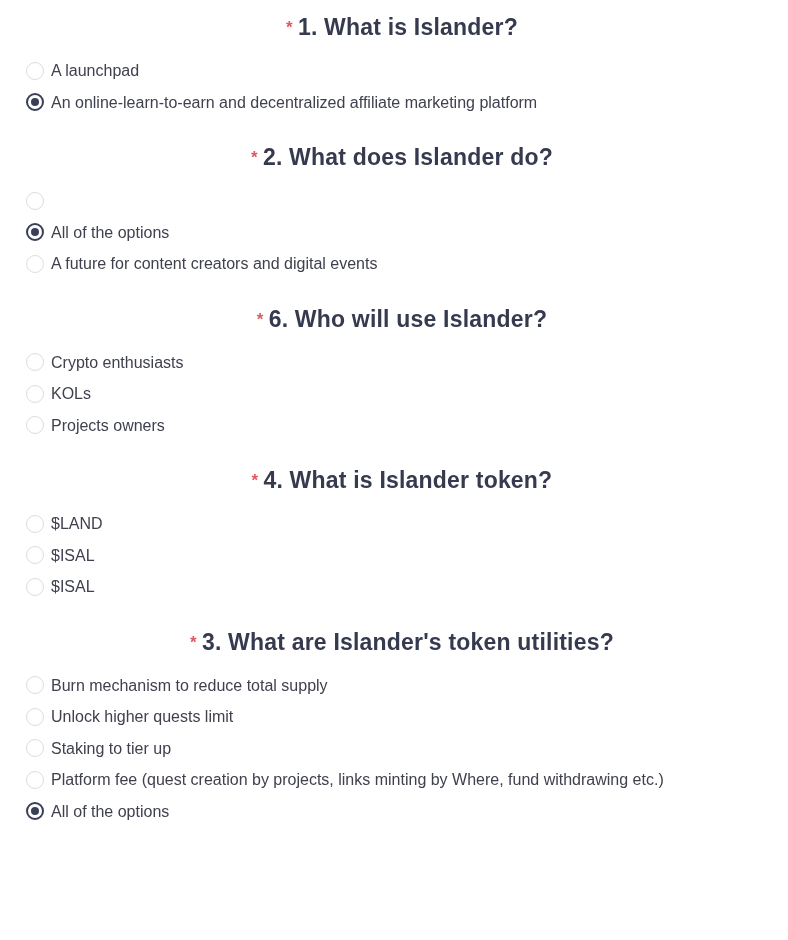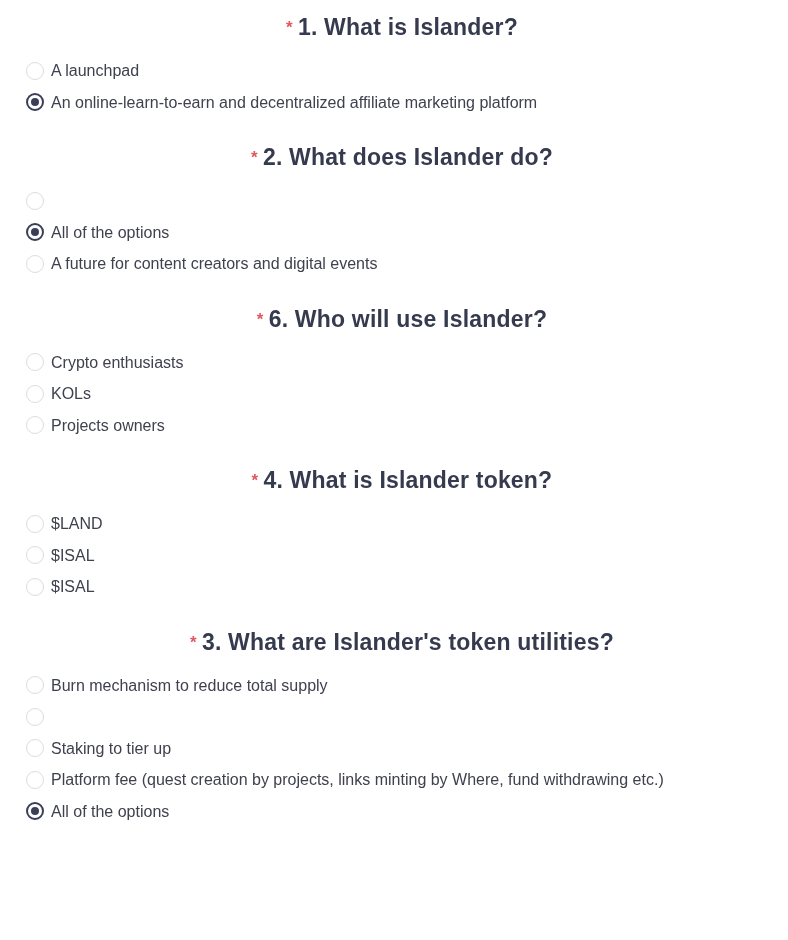--- a/index.html
+++ b/index.html
@@ -139,20 +139,21 @@
     </section>
     <section class="question-block">
       <h2 class="q-title"><span class="req">*</span><span>3. What are Islander's token utilities?</span></h2>
       <ul class="options">
         <li class="option-row">
           <span class="radio"></span>
           <span class="option-label">Burn mechanism to reduce total supply</span>
         </li>
         <li class="option-row">
           <span class="radio"></span>
+          <span class="option-label">Unlock higher quests limit</span>
         </li>
         <li class="option-row">
           <span class="radio"></span>
           <span class="option-label">Staking to tier up</span>
         </li>
         <li class="option-row">
           <span class="radio"></span>
           <span class="option-label">Platform fee (quest creation by projects, links minting by Where, fund withdrawing etc.)</span>
         </li>
         <li class="option-row">

